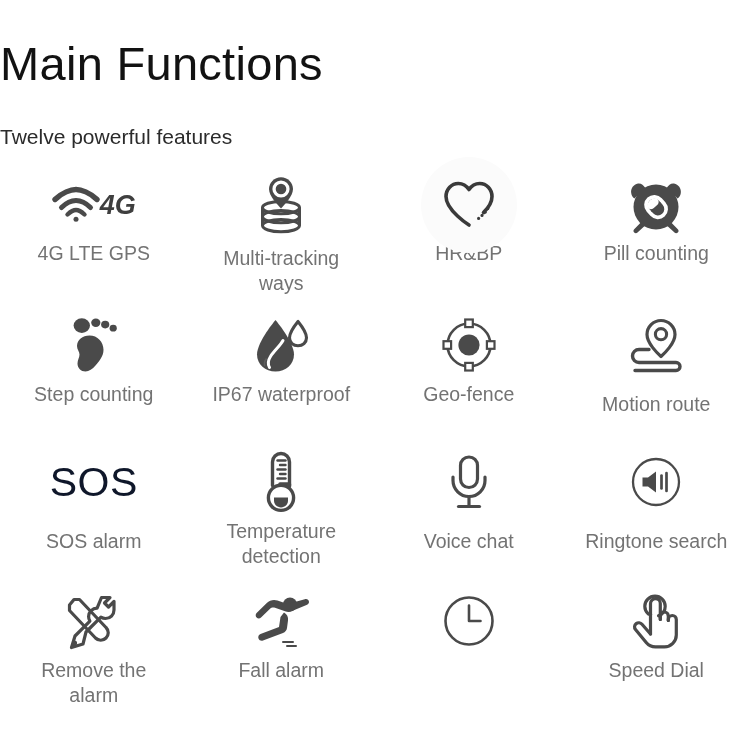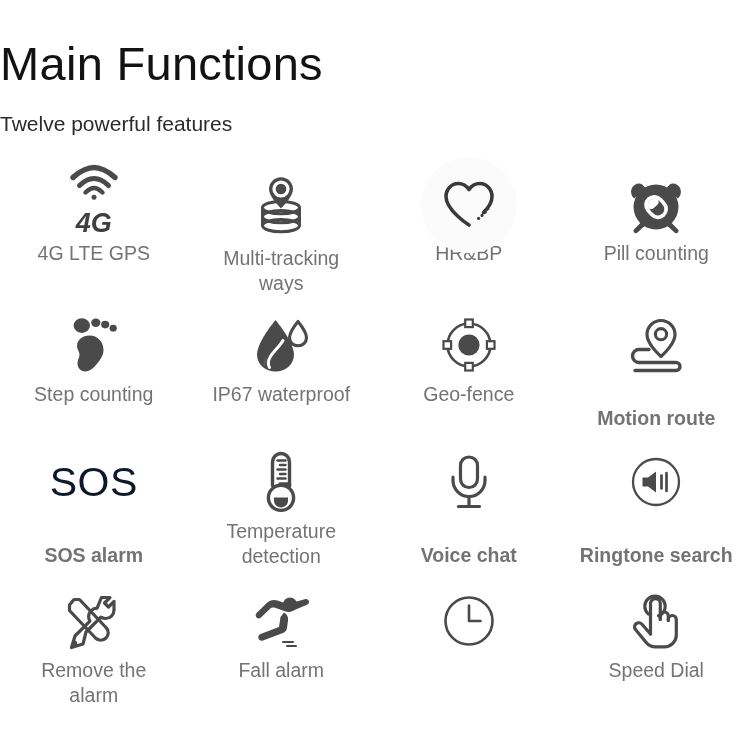--- a/index.html
+++ b/index.html
@@ -34,21 +34,21 @@
     font-weight: 400;
     letter-spacing: 0.3px;
     color: #121212;
     margin: 0;
   }
   .subtitle {
     font-size: 21px;
     line-height: 26px;
     font-weight: 400;
     color: #2b2b2b;
-    margin: 19px 0 0 0;
+    margin: 32px 0 0 0;
   }
 
   
   .grid {
     position: absolute;
     left: 0;
     top: 172px;
     width: 750px;
     display: grid;
     grid-template-columns: repeat(4, 1fr);
@@ -80,21 +80,21 @@
     max-width: 180px;
     font-weight: 400;
   }
 
   
   .r1 .icon-box { height: 66px; }
   .r2 { padding-top: 4px; }
   .r3 { padding-top: 6px; }
   .r4 { padding-top: 10px; }
 
-  .cell.nudge-down .cell-label { margin-top: 27px; font-weight: bold; }
+  .cell.nudge-down .cell-label { margin-top: 13px; }
   .cell.nudge-up   .cell-label { margin-top: 8px; }
 
   
   .halo::before {
     content: "";
     position: absolute;
     width: 96px;
     height: 96px;
     border-radius: 50%;
     background: #fbfbfb;
@@ -115,21 +115,21 @@
   }
   .text-icon.g4 {
     font-size: 27px;
     font-weight: 700;
     font-style: italic;
     letter-spacing: 0px;
     color: #3f3f3f;
   }
   .stack-4g {
     display: flex;
-    flex-direction: column;
+    flex-direction: row;
     align-items: center;
     justify-content: center;
     line-height: 1;
   }
   .stack-4g .wifi { margin-bottom: 1px; }
 </style>
 </head>
 <body>
 
 <div class="page">

